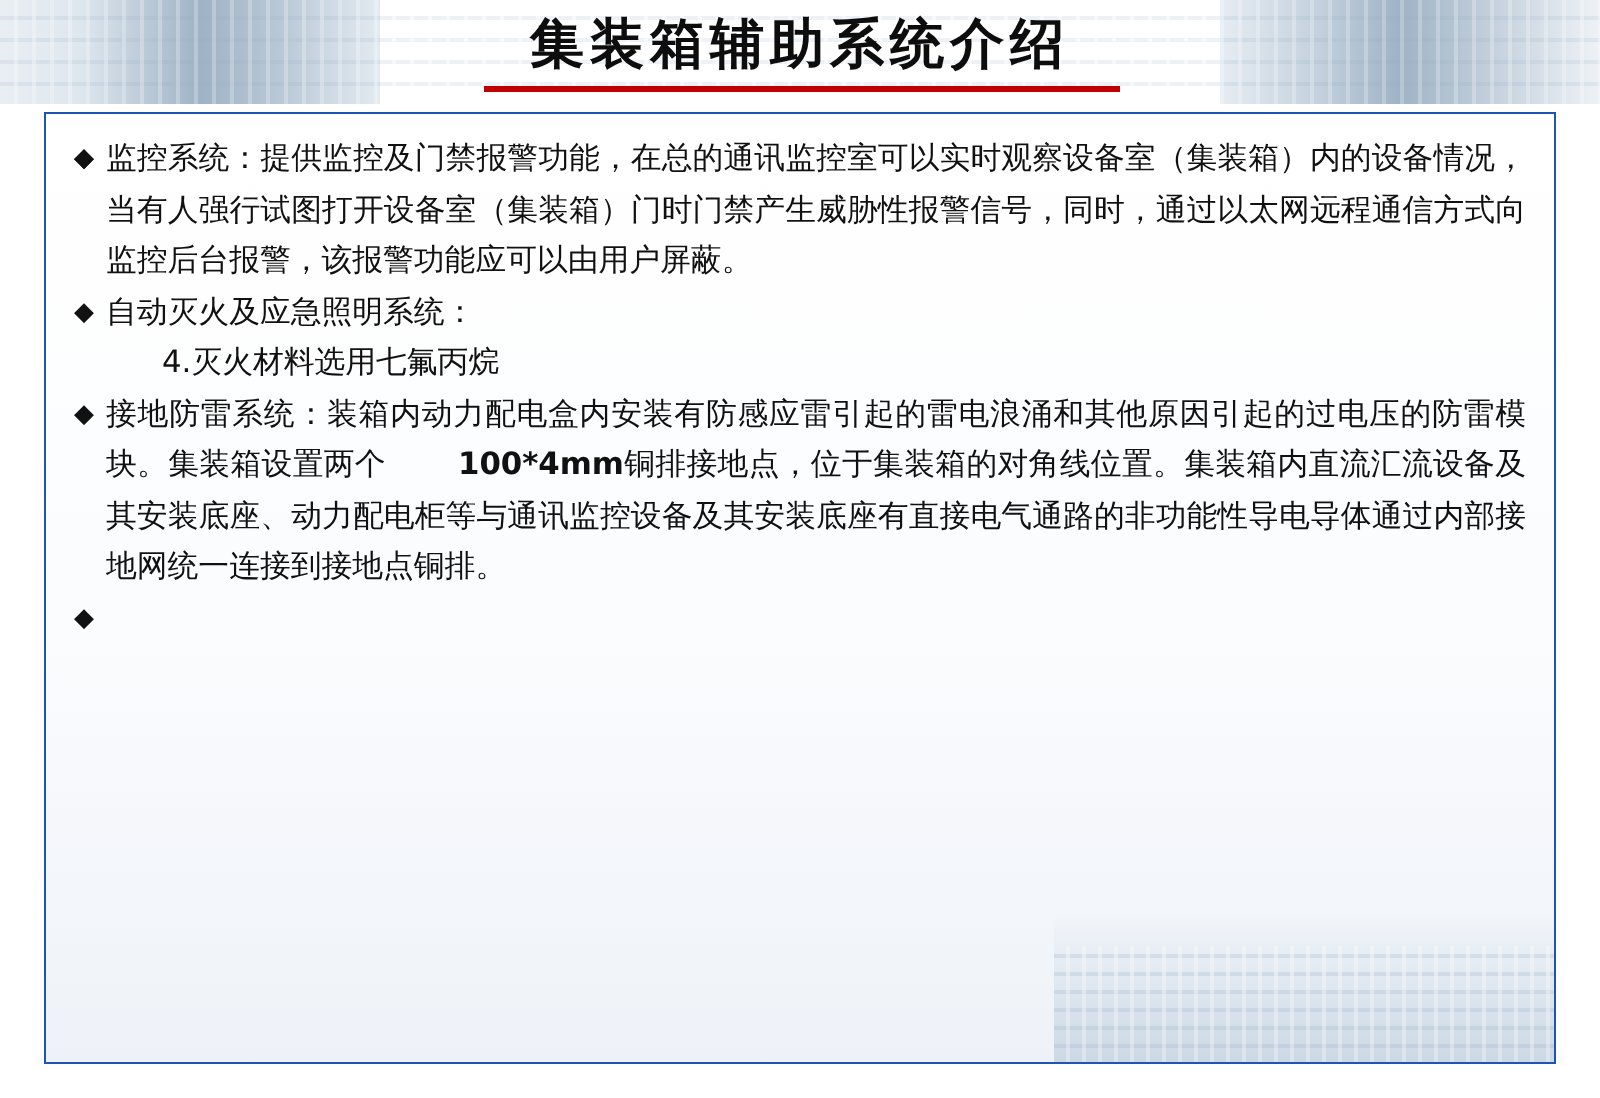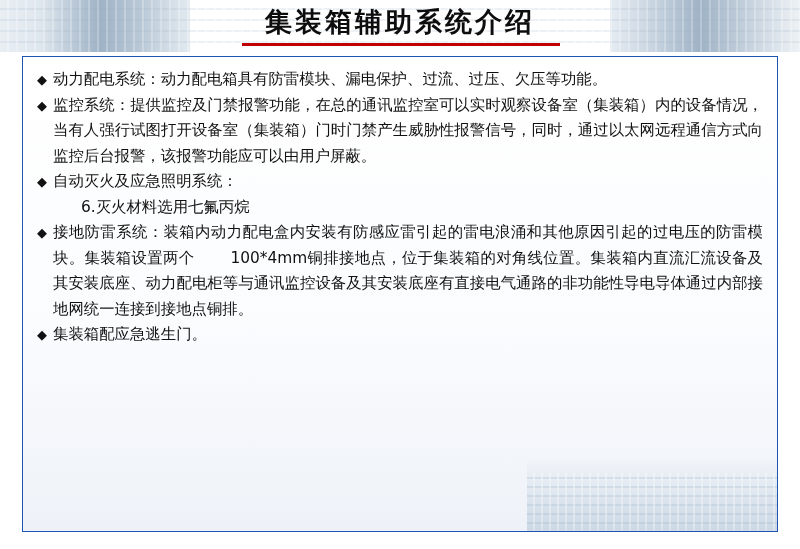--- a/index.html
+++ b/index.html
@@ -134,63 +134,61 @@
     left: 0;
     top: 0;
     font-size: 13px;
     color: #111;
   }
   .para.lvl2 {
     padding-left: 44px;
     text-indent: 0;
   }
   b.em {
-    font-weight: normal;
+    font-weight: bold;
     margin-left: 36px;
   }
 </style>
 </head>
 <body>
 
 <div class="slide">
 
   <div class="title-band">
     <div class="mask-center"></div>
   </div>
 
   <div class="slide-title">集装箱辅助系统介绍</div>
   <div class="title-underline"></div>
 
   <div class="content-box">
 
     <p class="para lvl1">
       <span class="bullet">◆</span>
-      <span>动力配电系统：动力配电箱具有防雷模块、漏电保护、过流、过压、欠压等功能。</span>
     </p>
 
     <p class="para lvl1">
       <span class="bullet">◆</span>
       <span>监控系统：提供监控及门禁报警功能，在总的通讯监控室可以实时观察设备室（集装箱）内的设备情况，当有人强行试图打开设备室（集装箱）门时门禁产生威胁性报警信号，同时，通过以太网远程通信方式向监控后台报警，该报警功能应可以由用户屏蔽。</span>
     </p>
 
     <p class="para lvl1">
       <span class="bullet">◆</span>
       <span>自动灭火及应急照明系统：</span>
     </p>
 
     <p class="para lvl2">
-      <span>6.灭火材料选用七氟丙烷</span>
+      <span>4.灭火材料选用七氟丙烷</span>
     </p>
 
 
 
     <p class="para lvl1">
       <span class="bullet">◆</span><span>接地防雷系统：装箱内动力配电盒内安装有防感应雷引起的雷电浪涌和其他原因引起的过电压的防雷模块。集装箱设置两个</span><b class="em">100*4mm</b><span>铜排接地点，位于集装箱的对角线位置。集装箱内直流汇流设备及其安装底座、动力配电柜等与通讯监控设备及其安装底座有直接电气通路的非功能性导电导体通过内部接地网统一连接到接地点铜排。</span>
     </p>
 
     <p class="para lvl1">
       <span class="bullet">◆</span>
-      <span>集装箱配应急逃生门。</span>
     </p>
 
     <div class="photo-hint"></div>
   </div>
 </div>
 
 </body></html>

